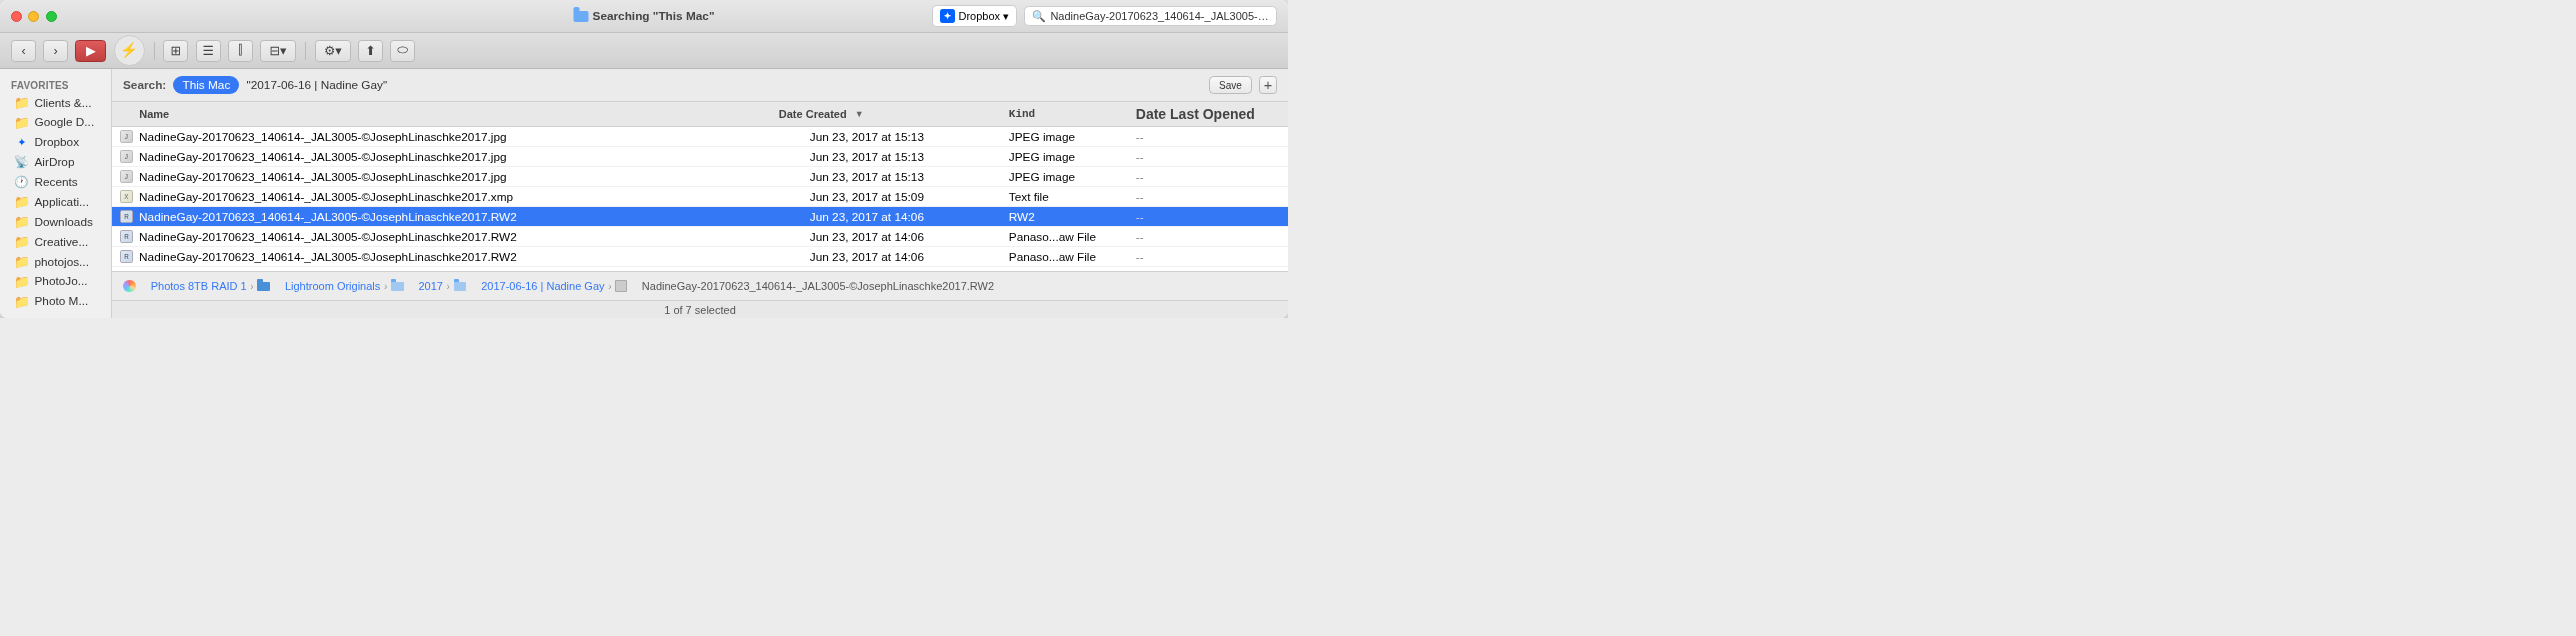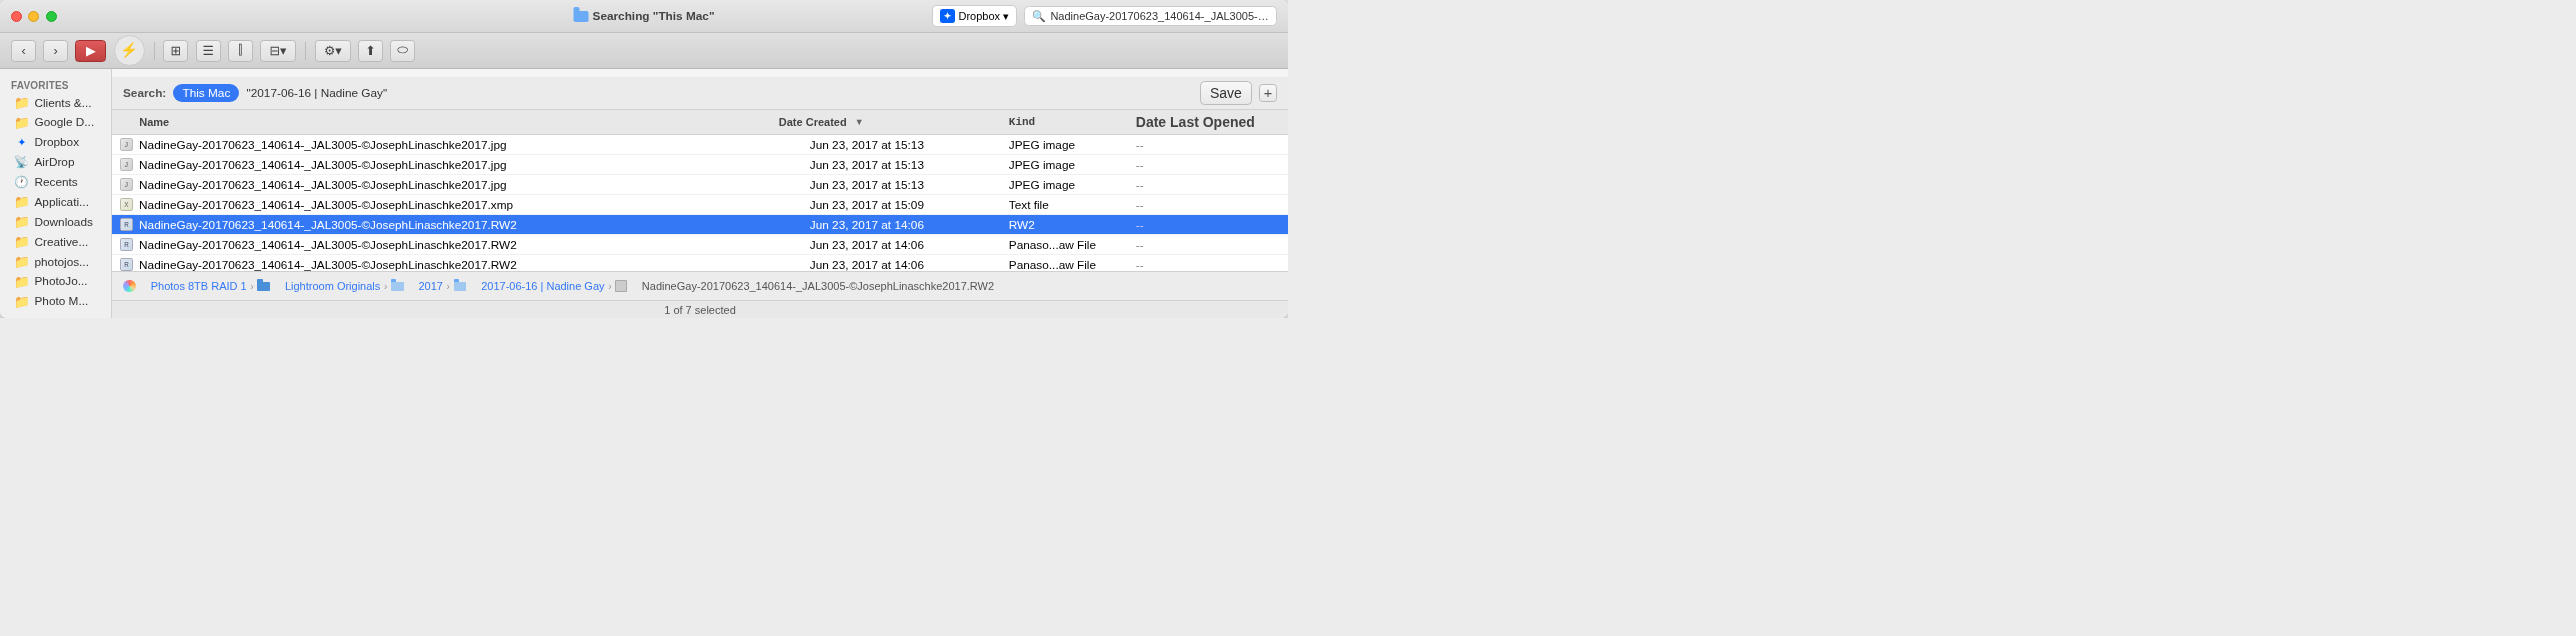--- a/index.html
+++ b/index.html
@@ -233,21 +233,20 @@
     
     .search-scope-bar {
       height: 33px;
       background: #ebebeb;
       border-bottom: 0.9px solid #d0d0d0;
       display: flex;
       align-items: center;
       padding: 0 11px;
       gap: 7.2px;
       flex-shrink: 0;
-      margin-top: 8px;
     }
     .search-label {
       font-size: 11.8px;
       font-weight: 600;
       color: #555;
     }
     .scope-token {
       background: #3478f6;
       color: white;
       border-radius: 9px;
@@ -259,21 +258,21 @@
       background: transparent;
       color: #333;
       font-size: 11.8px;
     }
     .save-search-btn {
       margin-left: auto;
       background: linear-gradient(to bottom, #f8f8f8, #e8e8e8);
       border: 0.9px solid #bbb;
       border-radius: 4.5px;
       padding: 2.7px 9px;
-      font-size: 14px;
+      font-size: 10px;
       cursor: pointer;
       color: #333;
     }
     .add-btn {
       width: 18px;
       height: 18px;
       background: linear-gradient(to bottom, #f8f8f8, #e8e8e8);
       border: 0.9px solid #bbb;
       border-radius: 3.6px;
       display: flex;

